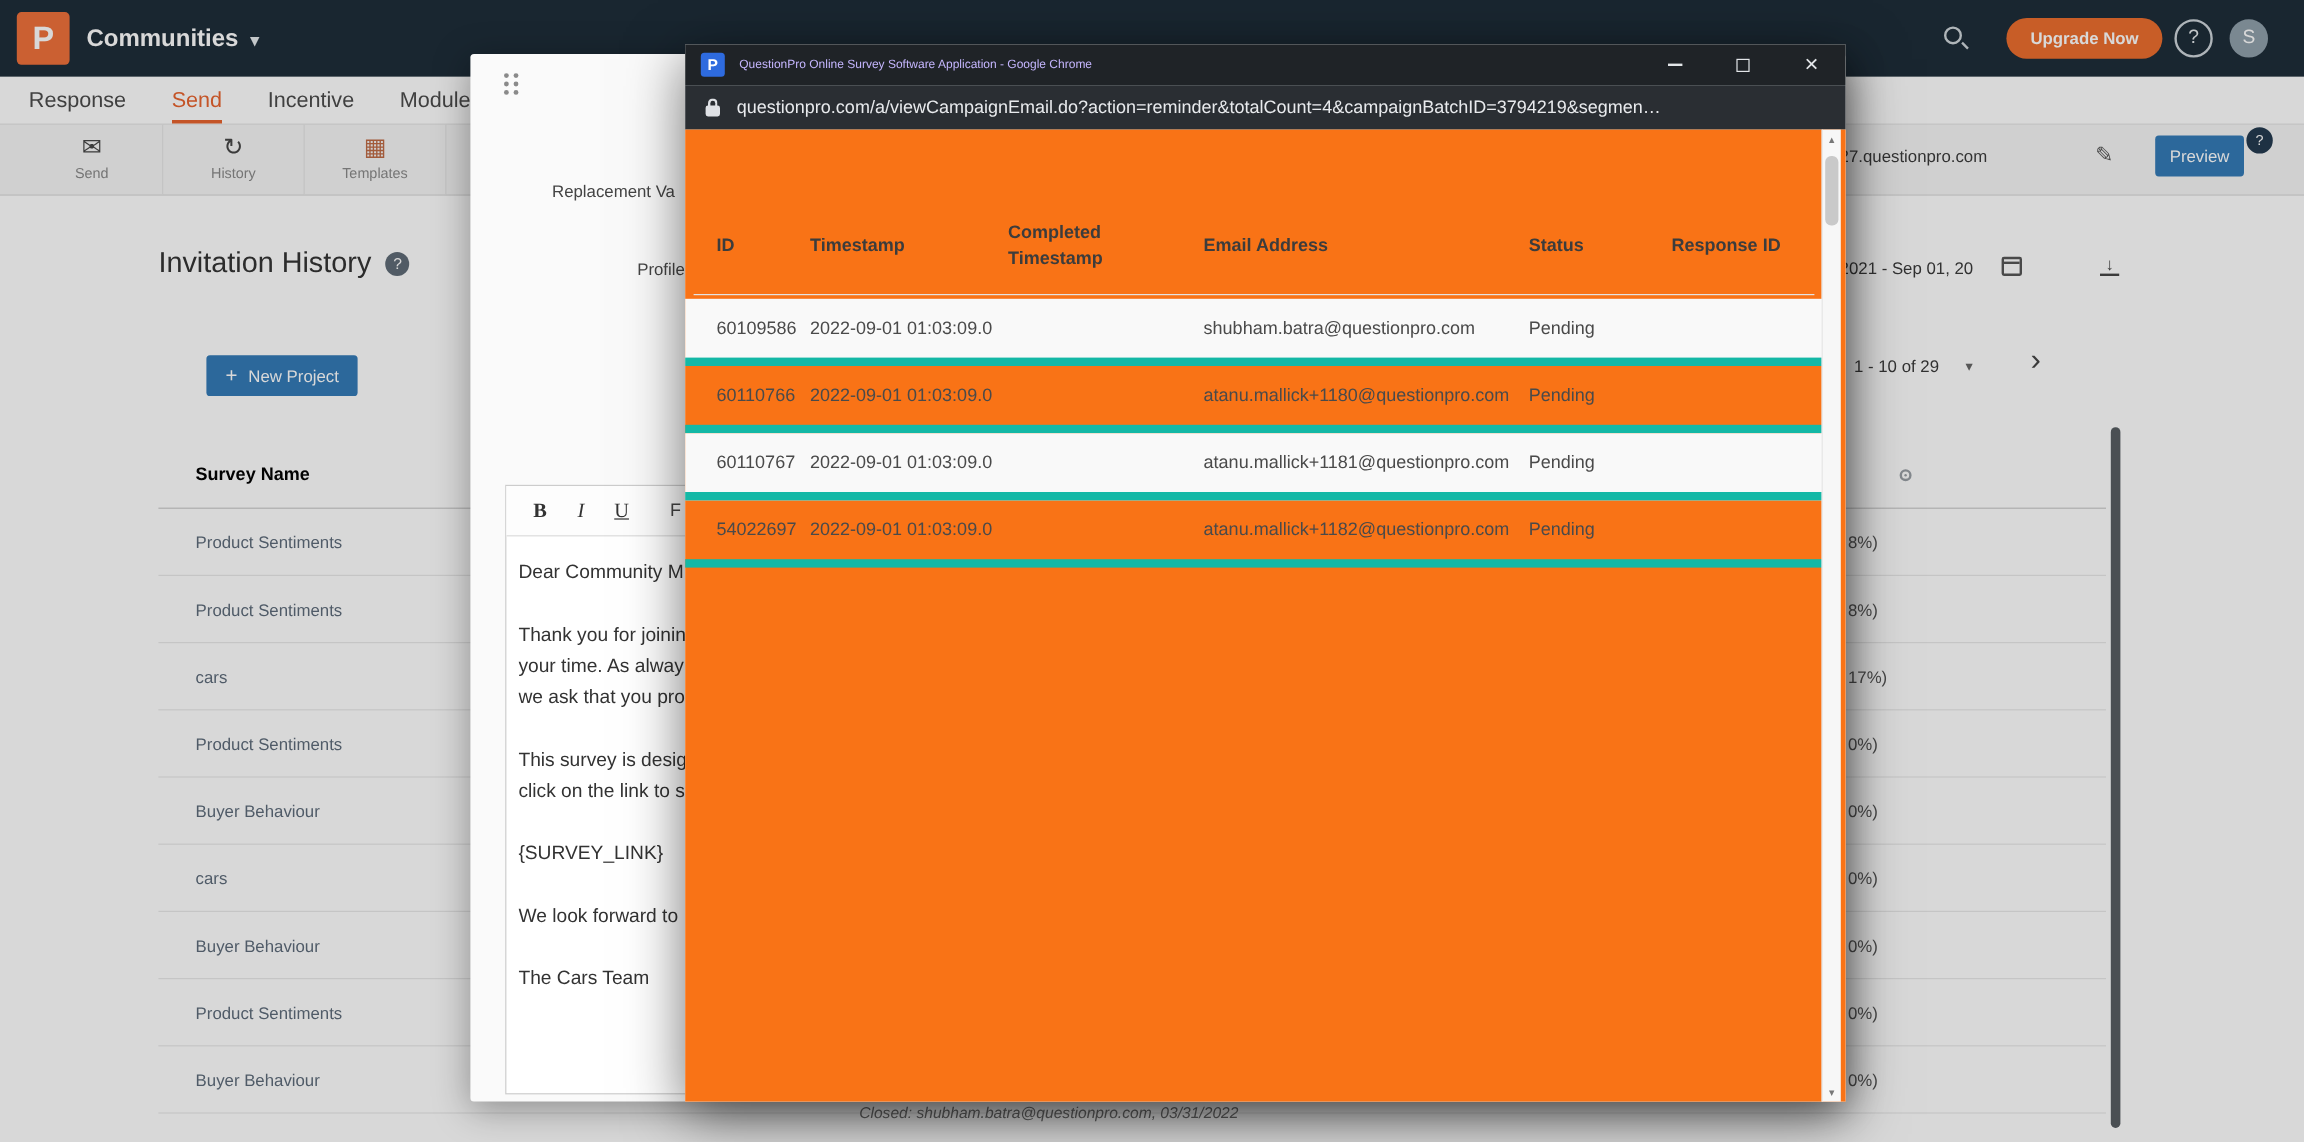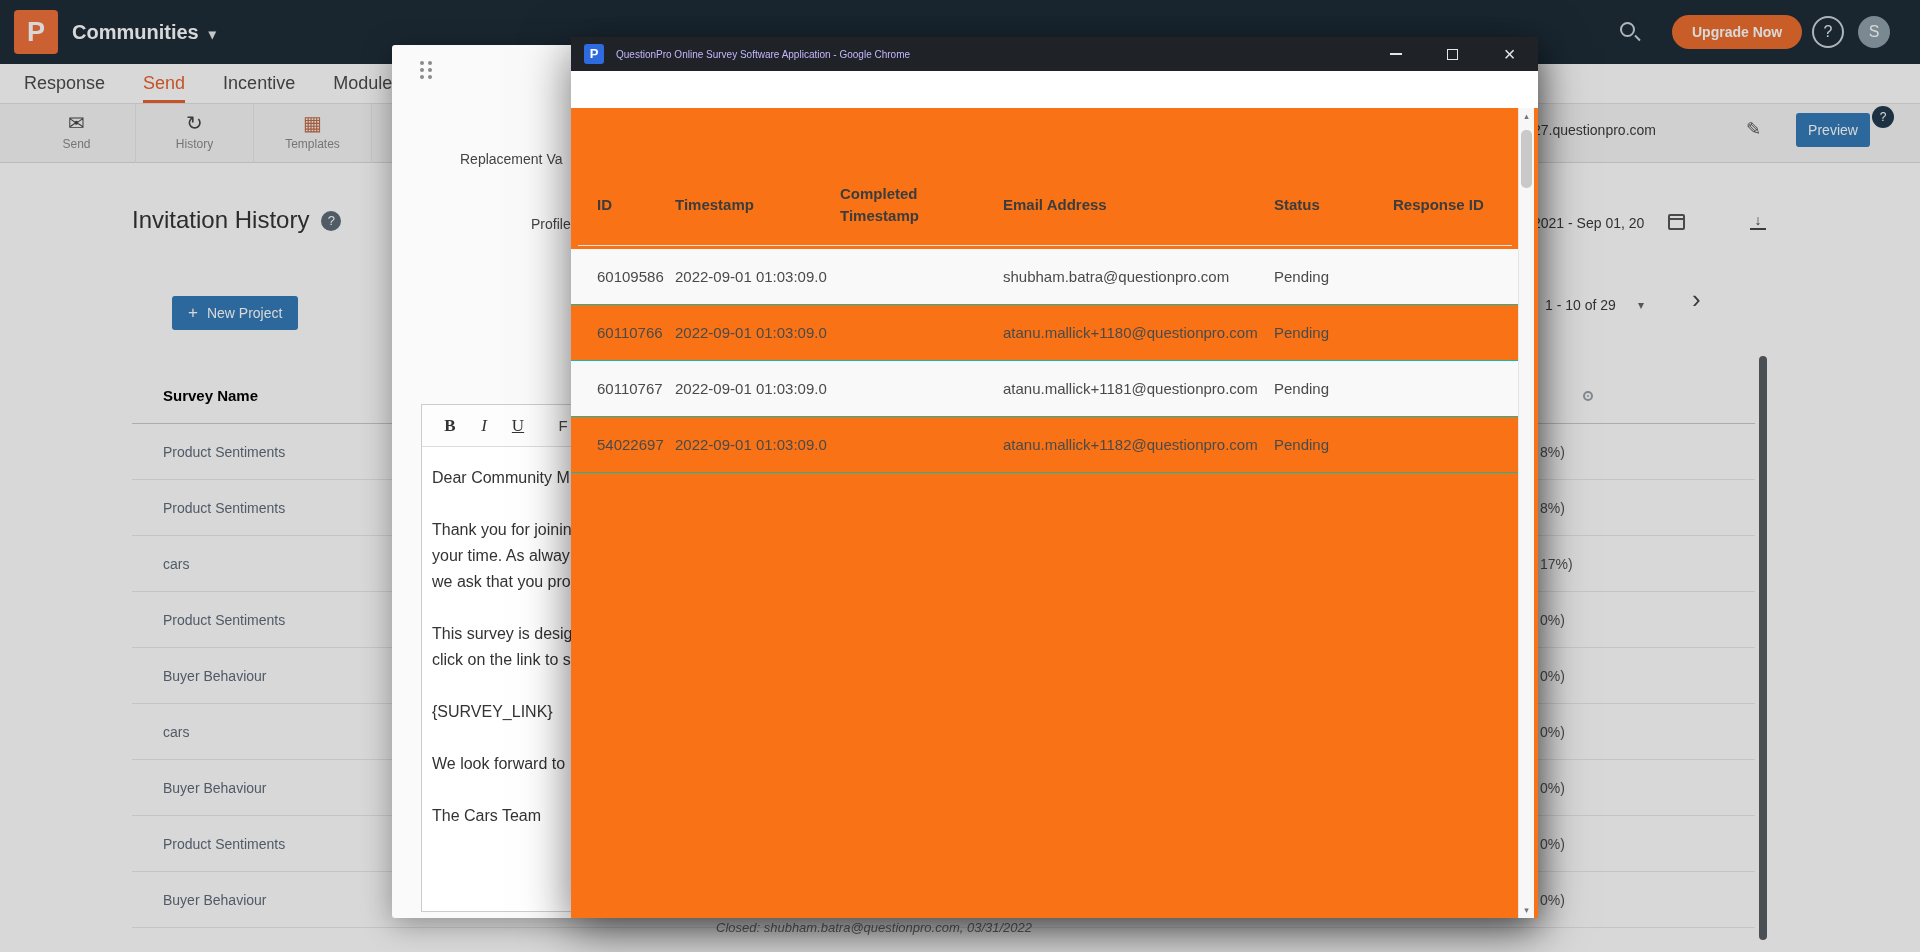--- a/index.html
+++ b/index.html
@@ -93,21 +93,21 @@
   .lock-icon { margin-left:17px; position:relative; width:12px; height:16px; }
   .lock-icon .shackle { position:absolute; left:2px; top:0; width:8px; height:8px; border:2px solid #dfe1e5; border-bottom:none; border-radius:4px 4px 0 0; }
   .lock-icon .lockbody { position:absolute; left:0; top:6px; width:12px; height:9px; background:#dfe1e5; border-radius:2px; }
   .pop-url { margin-left:14px; color:#e8eaed; font-size:15px; white-space:nowrap; }
   .pop-content { position:absolute; left:0; top:71px; width:967px; height:810px; background:#f97316; }
   .ptable-grid { display:grid; grid-template-columns:78px 165px 163px 271px 119px 120px; padding-left:26px; }
   .ptable-header { position:absolute; left:0; top:69px; width:950px; min-height:56px; align-items:center; }
   .ph-cell { font-size:15px; font-weight:bold; color:#3c3c3c; line-height:22px; }
   .ph-wrap { max-width:115px; }
   .ptable-hborder { position:absolute; left:7px; top:137px; width:934px; height:1px; background:#e3e3e3; }
-  .prow { position:absolute; left:0; width:950px; height:56px; align-items:center; border-bottom:1px solid #14b8a6; }
+  .prow { position:absolute; left:0; width:950px; height:56px; align-items:center; border-bottom:7px solid #14b8a6; }
   .prow.alt { background:#f9f9f9; }
   .pcell { font-size:15px; color:#4a4a4a; white-space:nowrap; }
   .pop-scrollbar { position:absolute; left:947px; top:71px; width:16px; height:810px; background:#f7f7f7; border-left:1px solid #e5e5e5; }
   .sb-arrow { position:absolute; left:0; width:15px; height:16px; text-align:center; font-size:9px; color:#777; line-height:16px; }
   .sb-up { top:0; }
   .sb-down { bottom:0; }
   .sb-thumb { position:absolute; left:2px; top:22px; width:11px; height:58px; background:#c9c9c9; border-radius:5px; }
 </style>
 </head>
 <body>
@@ -227,20 +227,27 @@
             <div class="glyph-min"></div>
           </div>
         <div class="win-btn">
             <div class="glyph-max"></div>
           </div>
         <div class="win-btn">
             <div class="glyph-close">×</div>
           </div>
       </div>
     </div>
+    <div class="pop-urlbar">
+      <div class="lock-icon">
+          <div class="shackle"></div>
+          <div class="lockbody"></div>
+        </div>
+      <div class="pop-url">questionpro.com/a/viewCampaignEmail.do?action=reminder&amp;totalCount=4&amp;campaignBatchID=3794219&amp;segmen…</div>
+    </div>
     <div class="pop-content">
       <div class="ptable-grid ptable-header">
         <div class="ph-cell">ID</div>
         <div class="ph-cell">Timestamp</div>
         <div class="ph-cell ph-wrap">Completed Timestamp</div>
         <div class="ph-cell">Email Address</div>
         <div class="ph-cell">Status</div>
         <div class="ph-cell">Response ID</div>
       </div>
       <div class="ptable-hborder"></div>

